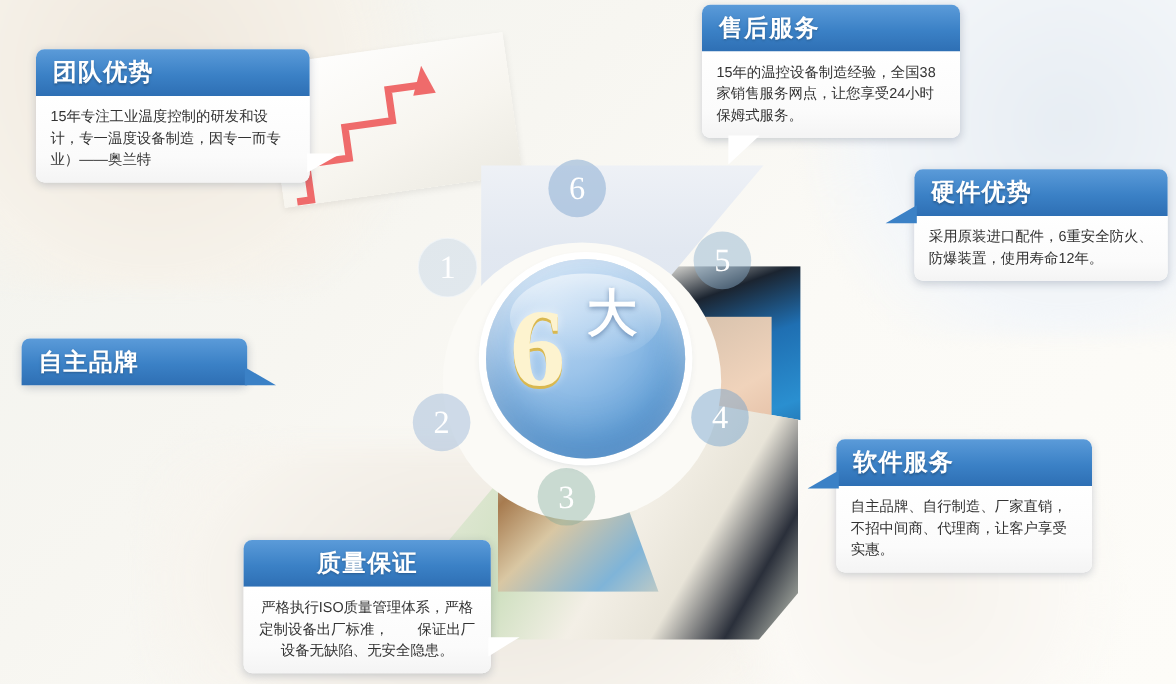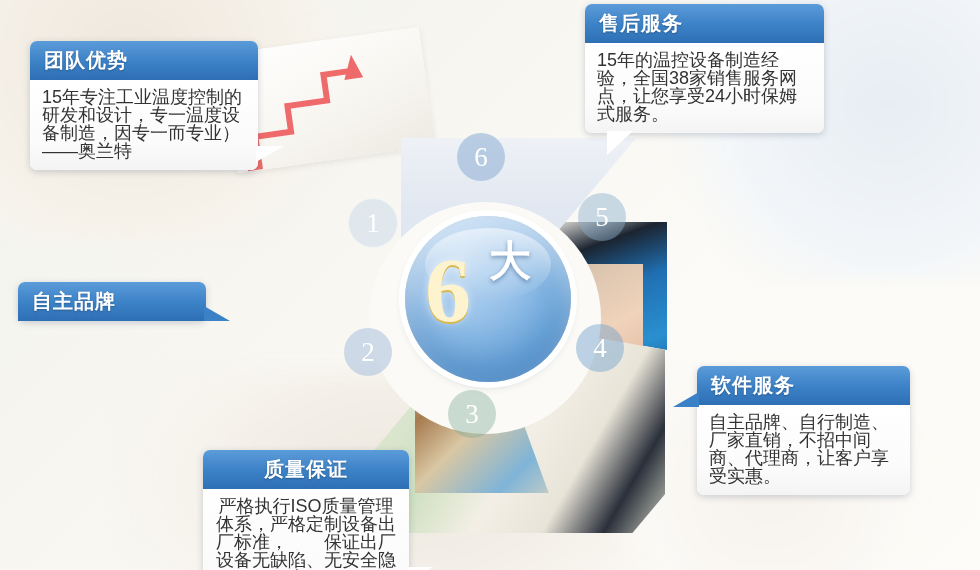--- a/index.html
+++ b/index.html
@@ -89,33 +89,33 @@
     transform:rotate(-8deg);box-shadow:0 2px 6px rgba(0,0,0,.08);}
   .zig{position:absolute;left:236px;top:52px;width:190px;height:110px;transform:rotate(-8deg);}
 
   
   .card{position:absolute;border-radius:7px;background:#ffffff;
     box-shadow:0 2px 7px rgba(40,60,90,.22);overflow:visible;}
   .card-head{border-radius:7px 7px 0 0;padding:6px 14px;
     background:linear-gradient(180deg,#5b9bd9 0%,#3b81c6 55%,#2e6fb4 100%);
     color:#ffffff;font-size:20px;font-weight:bold;letter-spacing:1px;
     text-shadow:0 1px 2px rgba(0,0,0,.25);}
-  .card-body{padding:8px 12px 10px 12px;color:#333333;font-size:18px;line-height:18px;
+  .card-body{padding:8px 12px 10px 12px;color:#333333;font-size:12px;line-height:18px;
     background:linear-gradient(180deg,#ffffff 0%,#fbfbfb 70%,#f4f4f4 100%);
     border-radius:0 0 7px 7px;}
   .tail{position:absolute;width:0;height:0;}
 
   
   #card-team{left:30px;top:41px;width:228px;}
   #card-team .tail{right:-26px;bottom:8px;border-top:16px solid #ffffff;border-right:28px solid transparent;}
   #card-tech{left:18px;top:282px;width:188px;}
   #card-tech .tail{right:-24px;top:24px;border-bottom:15px solid #3b81c6;border-right:26px solid transparent;}
   #card-quality{left:203px;top:450px;width:206px;text-align:center;}
   #card-quality .tail{right:-24px;bottom:14px;border-top:16px solid #ffffff;border-right:26px solid transparent;}
-  #card-after{left:585px;top:4px;width:239px;}
+  #card-after{left:585px;top:4px;width:215px;}
   #card-after .tail{left:22px;bottom:-22px;border-top:24px solid #ffffff;border-right:26px solid transparent;}
   #card-hardware{left:762px;top:141px;width:211px;}
   #card-hardware .tail{left:-24px;top:30px;border-bottom:15px solid #3b81c6;border-left:26px solid transparent;}
   #card-software{left:697px;top:366px;width:213px;}
   #card-software .tail{left:-24px;top:26px;border-bottom:15px solid #3b81c6;border-left:26px solid transparent;}
 </style>
 </head>
 <body>
 
 <div class="stage">
@@ -186,20 +186,25 @@
     <div class="card-body">严格执行ISO质量管理体系，严格定制设备出厂标准，　　保证出厂设备无缺陷、无安全隐患。</div>
     <div class="tail"></div>
   </div>
 
   <div class="card" id="card-after">
     <div class="card-head">售后服务</div>
     <div class="card-body">15年的温控设备制造经验，全国38家销售服务网点，让您享受24小时保姆式服务。</div>
     <div class="tail"></div>
   </div>
 
+  <div class="card" id="card-hardware">
+    <div class="card-head">硬件优势</div>
+    <div class="card-body">采用原装进口配件，6重安全防火、防爆装置，使用寿命12年。</div>
+    <div class="tail"></div>
+  </div>
 
   <div class="card" id="card-software">
     <div class="card-head">软件服务</div>
     <div class="card-body">自主品牌、自行制造、厂家直销，不招中间商、代理商，让客户享受实惠。</div>
     <div class="tail"></div>
   </div>
 
 </div>
 
 </body></html>

